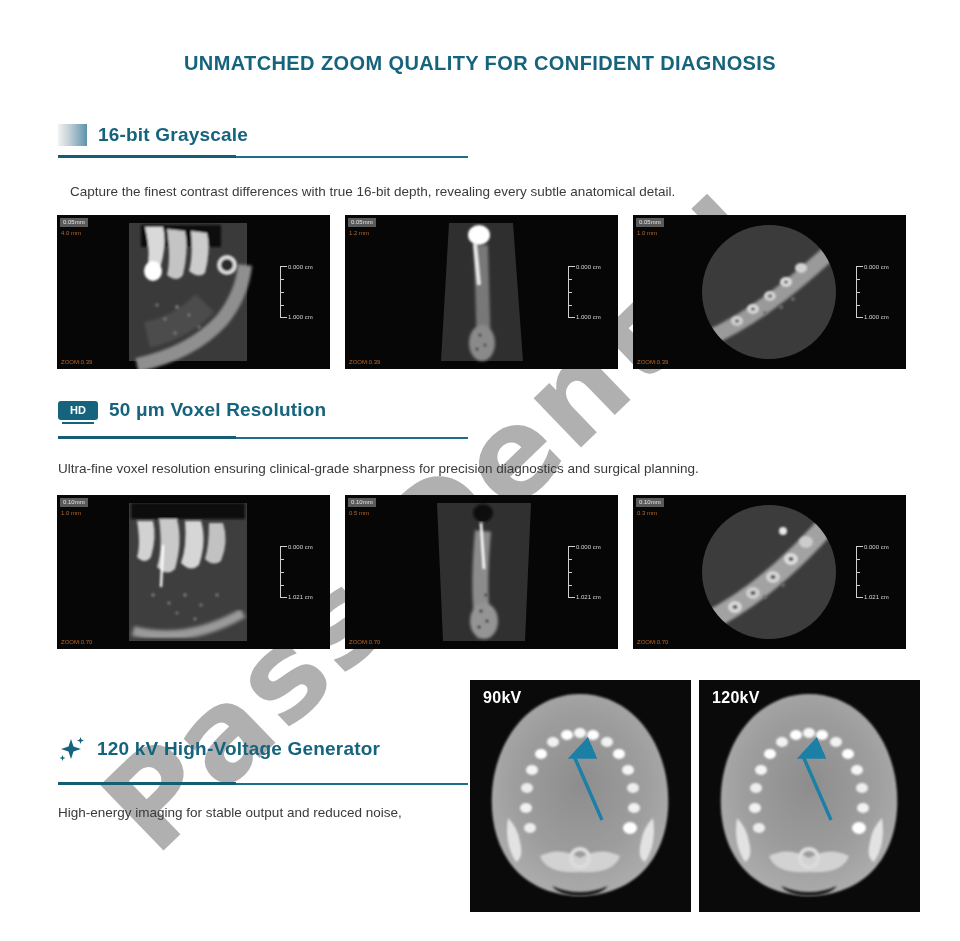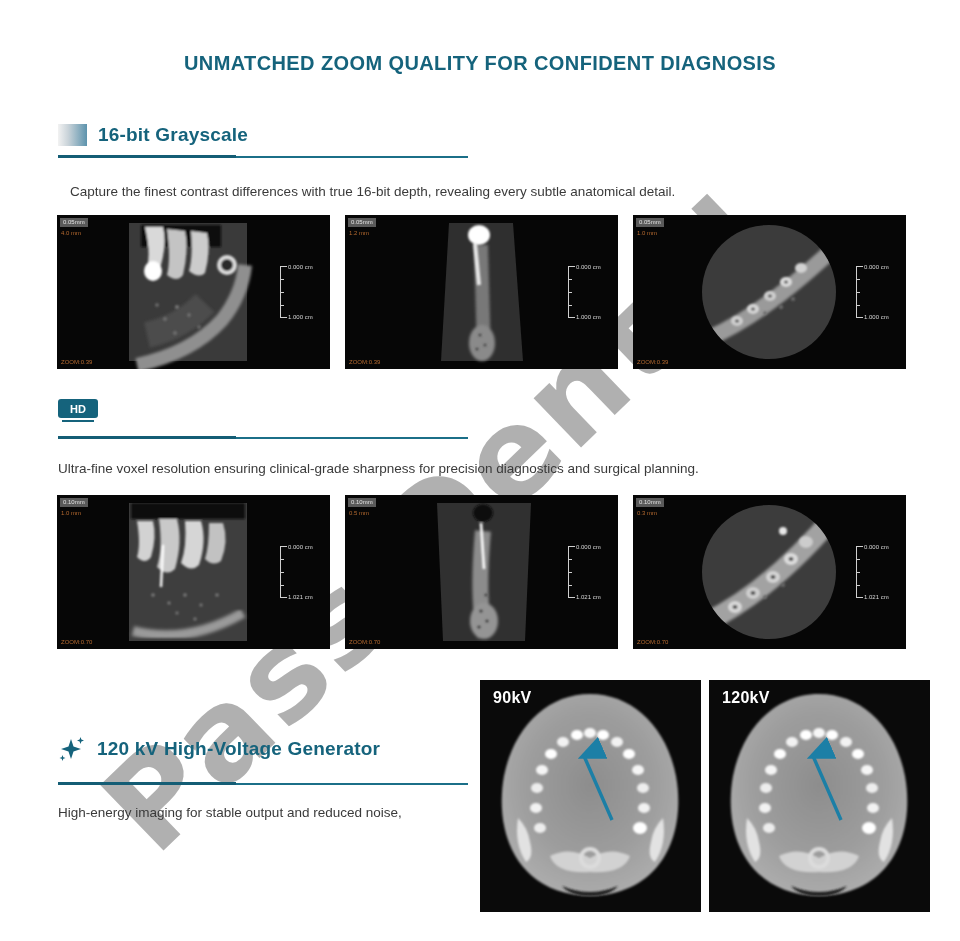--- a/index.html
+++ b/index.html
@@ -186,20 +186,21 @@
       <span class="lab top">0.000 cm</span>
       <span class="lab bot">1.000 cm</span>
     </div>
   </div>
 </div>
 
 <div class="layer sec-head" style="left:58px; top:399px;">
   <span class="hd-icon">
       <span>HD</span>
     </span>
+  <span class="sec-title">50 μm Voxel Resolution</span>
 </div>
 <div class="layer sec-line" style="left:58px; top:437px;"></div>
 <div class="layer sec-desc" style="left:58px; top:458px;">Ultra-fine voxel resolution ensuring clinical-grade sharpness for precision diagnostics and surgical planning.</div>
 
 <div class="layer scan-row" style="left:57px; top:495px;">
 
   <div class="scan">
     <svg width="273" height="154" viewBox="0 0 273 154">
       <rect x="72" y="8" width="118" height="138" fill="#3e3e3e"></rect>
       <g filter="url(#soft)">
@@ -308,21 +309,21 @@
     <path d="M22.5 1 L23.4 3.6 L26 4.5 L23.4 5.4 L22.5 8 L21.6 5.4 L19 4.5 L21.6 3.6 Z" fill="#15637c"></path>
     <path d="M4.5 19 L5.3 21.2 L7.5 22 L5.3 22.8 L4.5 25 L3.7 22.8 L1.5 22 L3.7 21.2 Z" fill="#15637c"></path>
   </svg>
   <span class="sec-title">120 kV High-Voltage Generator</span>
 </div>
 <div class="layer sec-line" style="left:58px; top:783px;"></div>
 <div class="layer sec-desc" style="left:58px; top:802px;">
   <div>High-energy imaging for stable output and reduced noise,</div>
 </div>
 
-<div class="layer kv-row" style="left:480px; top:680px;">
+<div class="layer kv-row" style="left:470px; top:680px;">
 
   <div class="kv">
     <svg width="221" height="232" viewBox="0 0 221 232">
       <path d="M110,14 C152,14 186,46 196,96 C206,152 184,214 110,216 C36,214 14,152 24,96 C34,46 68,14 110,14 Z" fill="url(#jawg)" filter="url(#soft)"></path>
       <g filter="url(#soft)">
         <ellipse cx="60" cy="148" rx="6" ry="5" fill="#ededed"></ellipse>
           <ellipse cx="56" cy="128" rx="6" ry="5" fill="#f2f2f2"></ellipse>
         <ellipse cx="57" cy="108" rx="6" ry="5" fill="#ededed"></ellipse>
           <ellipse cx="62" cy="90" rx="6" ry="5" fill="#f5f5f5"></ellipse>
         <ellipse cx="71" cy="74" rx="6" ry="5" fill="#ffffff"></ellipse>

